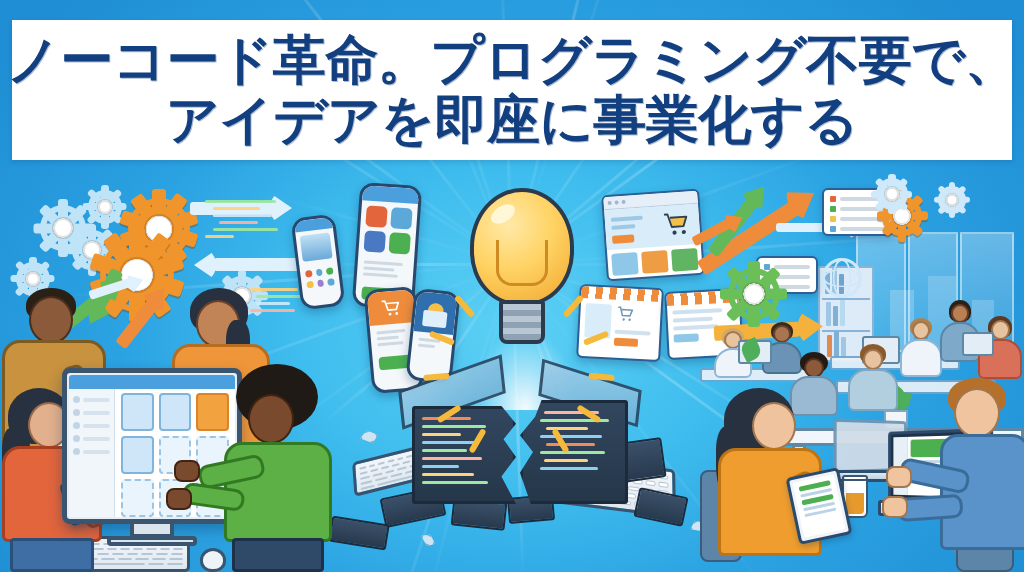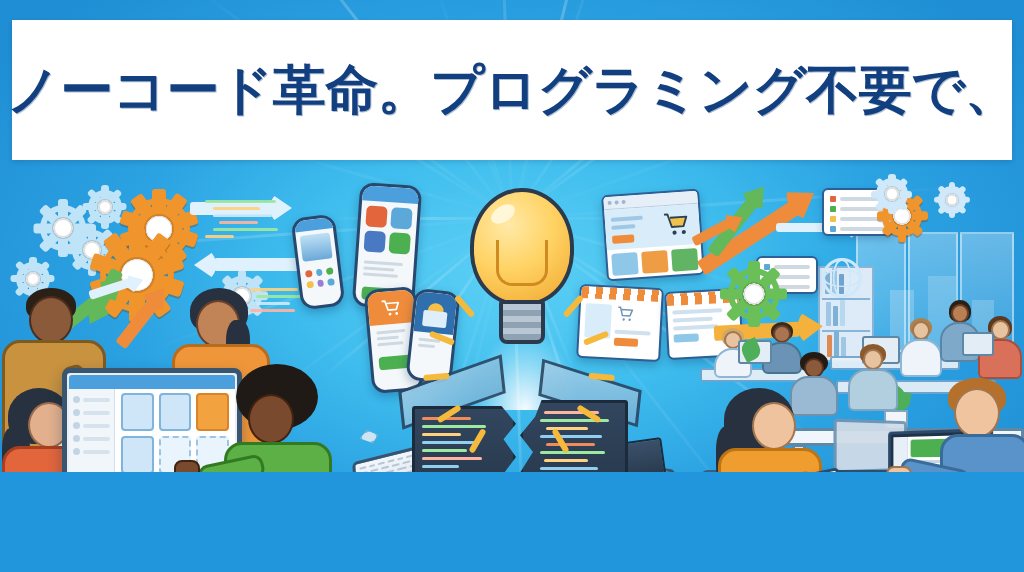--- a/index.html
+++ b/index.html
@@ -6,21 +6,21 @@
   * { box-sizing: border-box; margin: 0; padding: 0; }
   html, body {
     width: 1024px; height: 572px;
     overflow: hidden;
     font-family: "Liberation Sans", sans-serif;
     background: #2196dc;
   }
 
   .stage {
     position: relative;
-    width: 1024px; height: 472px;
+    width: 1024px; height: 572px;
     overflow: hidden;
     background:
       radial-gradient(ellipse 62% 80% at 50% 58%, #5cd0f5 0%, #3fbdee 34%, #2ba2e2 62%, #1f8ed4 100%);
   }
 
   
   .streaks { position:absolute; inset:0; pointer-events:none; opacity:.55; }
   .streaks i {
     position:absolute; left:50%; top:46%;
     width: 300px; height: 3px;
@@ -1038,15 +1038,16 @@
     <div class="body" style="left:10px; top:56px; width:90px; height:116px; background:#5a93c9; border:3px solid #3a6c99;"></div>
     <div class="arm" style="left:-28px; top:86px; width:70px; height:24px; background:#5a93c9; border:3px solid #3a6c99; border-radius:10px; transform:rotate(12deg)"></div>
     <div class="arm" style="left:-34px; top:118px; width:66px; height:24px; background:#5a93c9; border:3px solid #3a6c99; border-radius:10px; transform:rotate(-4deg)"></div>
     <div class="head" style="left:-44px; top:88px; width:26px; height:22px; background:#f0c49e; border:2px solid #a2764f; border-radius:8px;"></div>
     <div class="head" style="left:-48px; top:118px; width:26px; height:22px; background:#f0c49e; border:2px solid #a2764f; border-radius:8px;"></div>
   </div>
   <div class="chairback" style="left:956px; top:486px; width:58px; height:86px; z-index:36;"></div>
 
   <div class="title-banner">
     <div class="title-line l1">ノーコード革命。プログラミング不要で、</div>
+    <div class="title-line l2">アイデアを即座に事業化する</div>
   </div>
 
 </div>
 
 </body></html>

